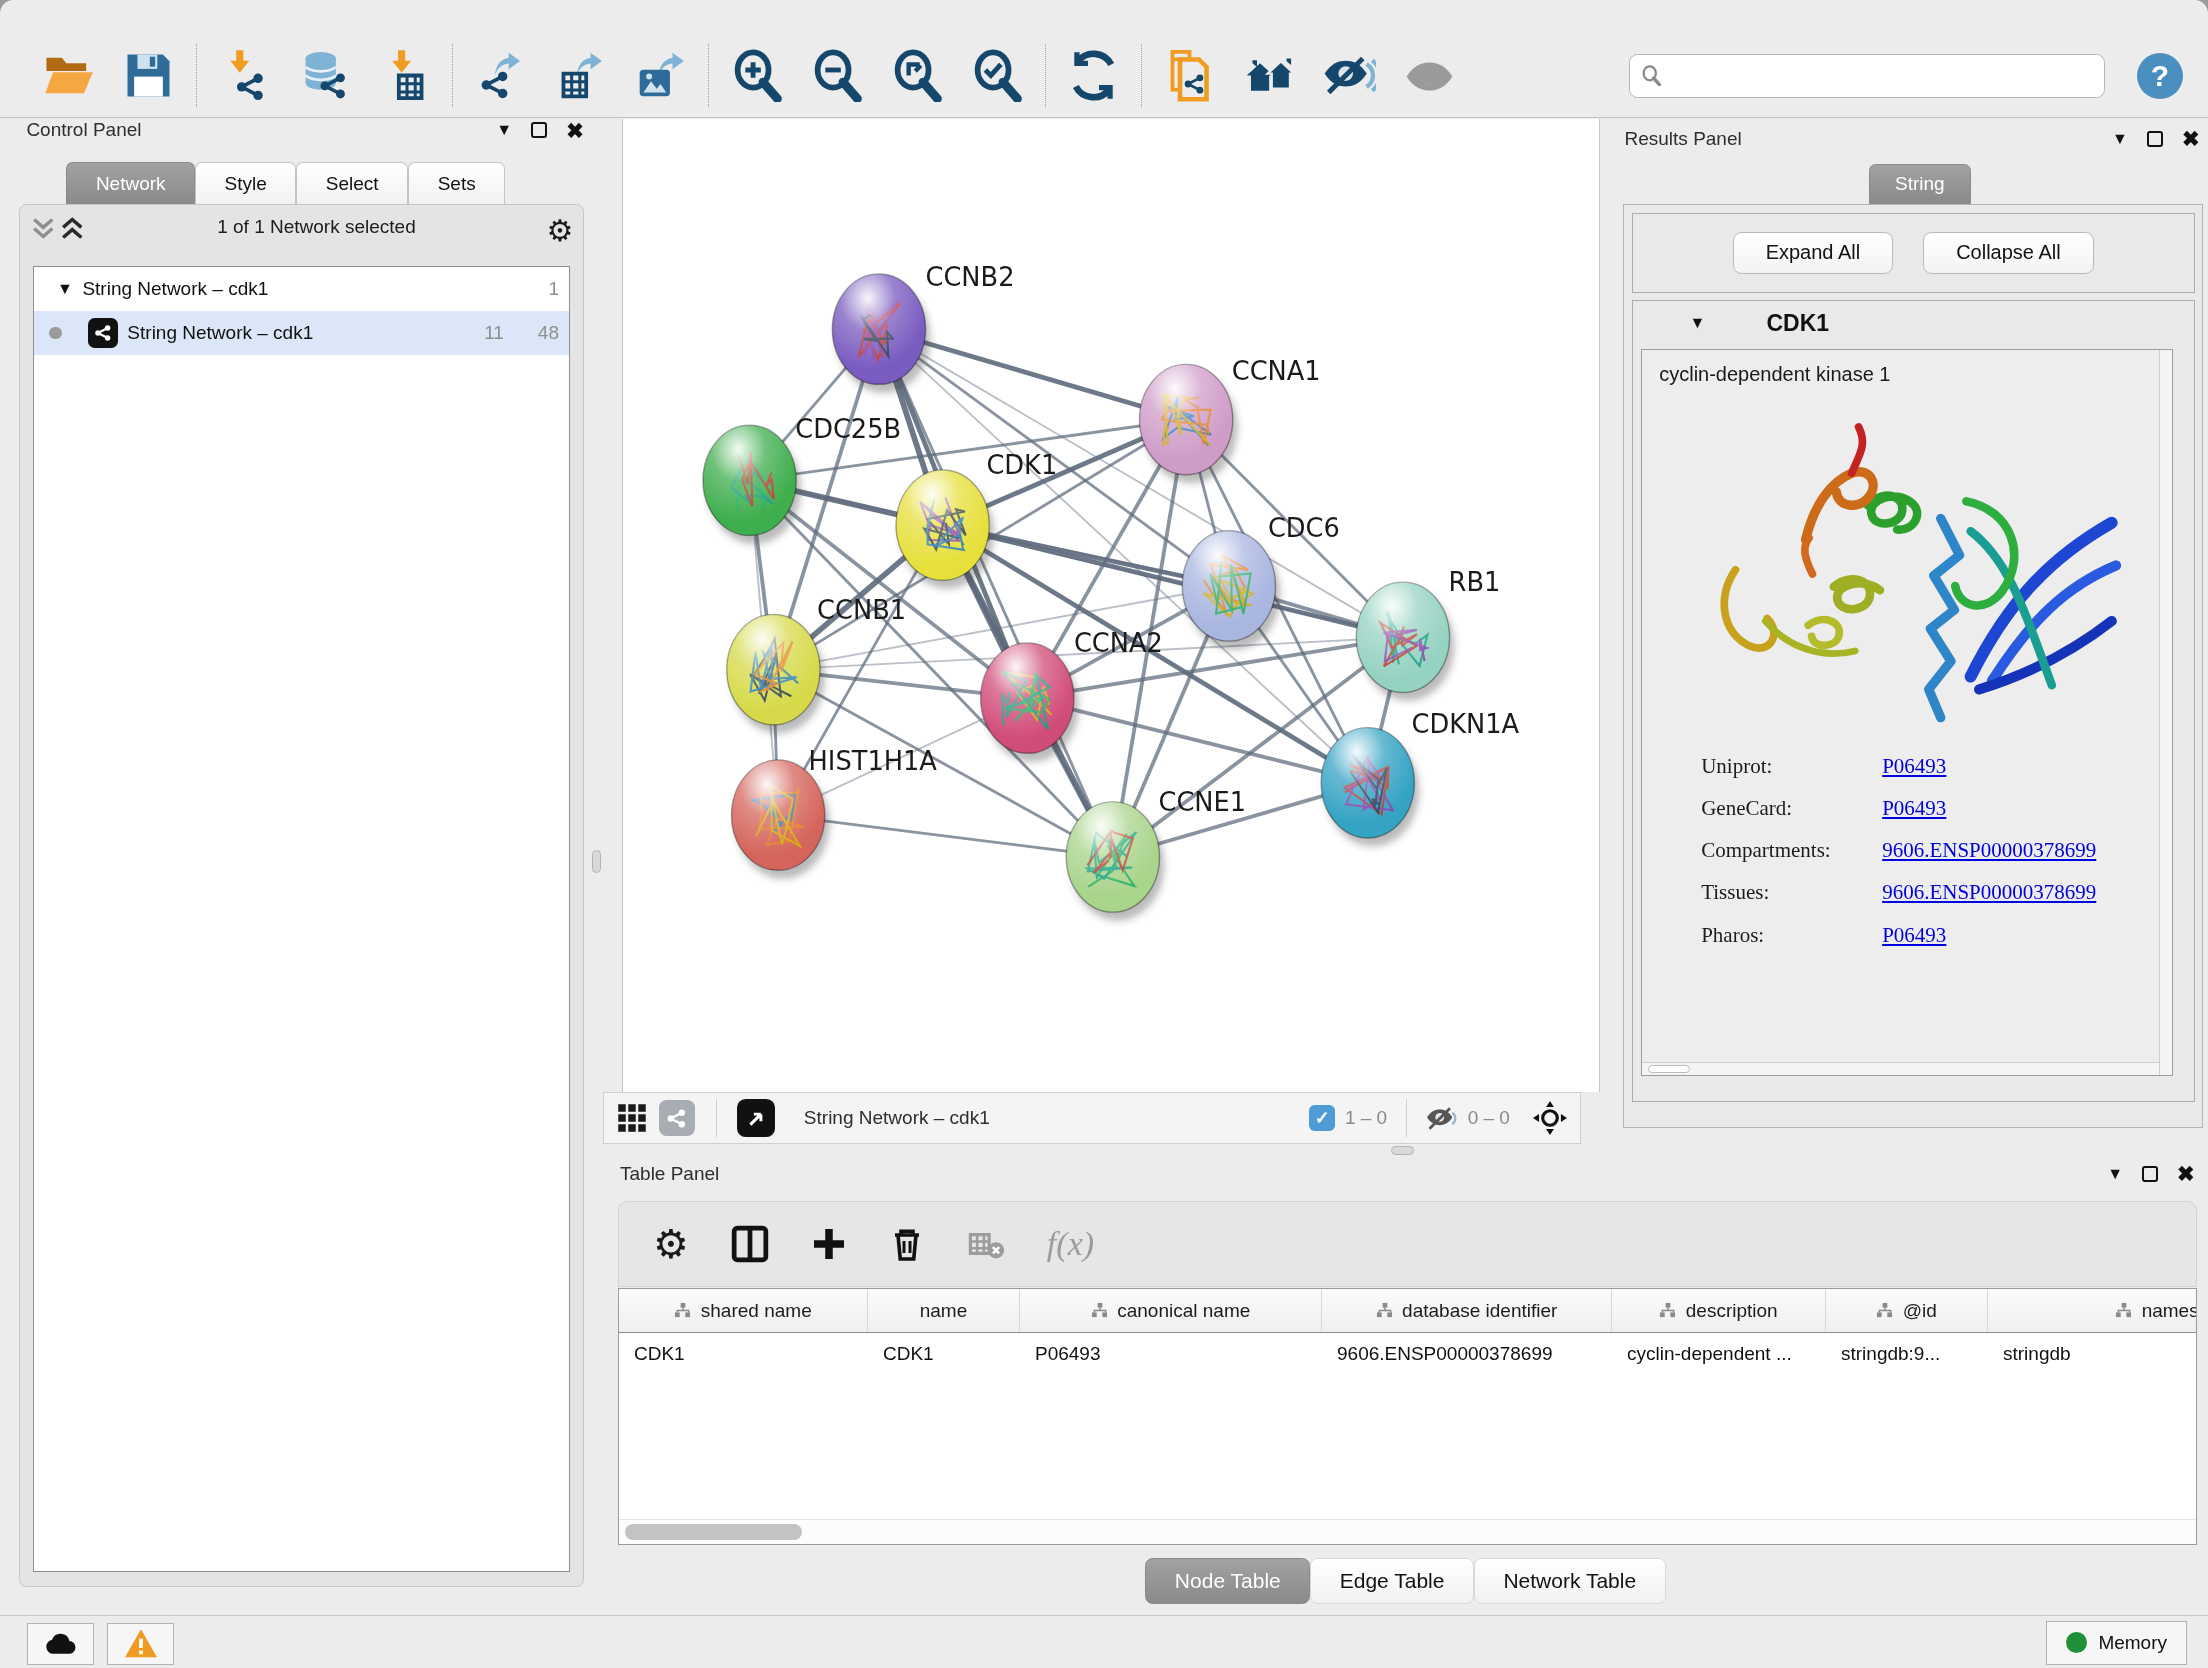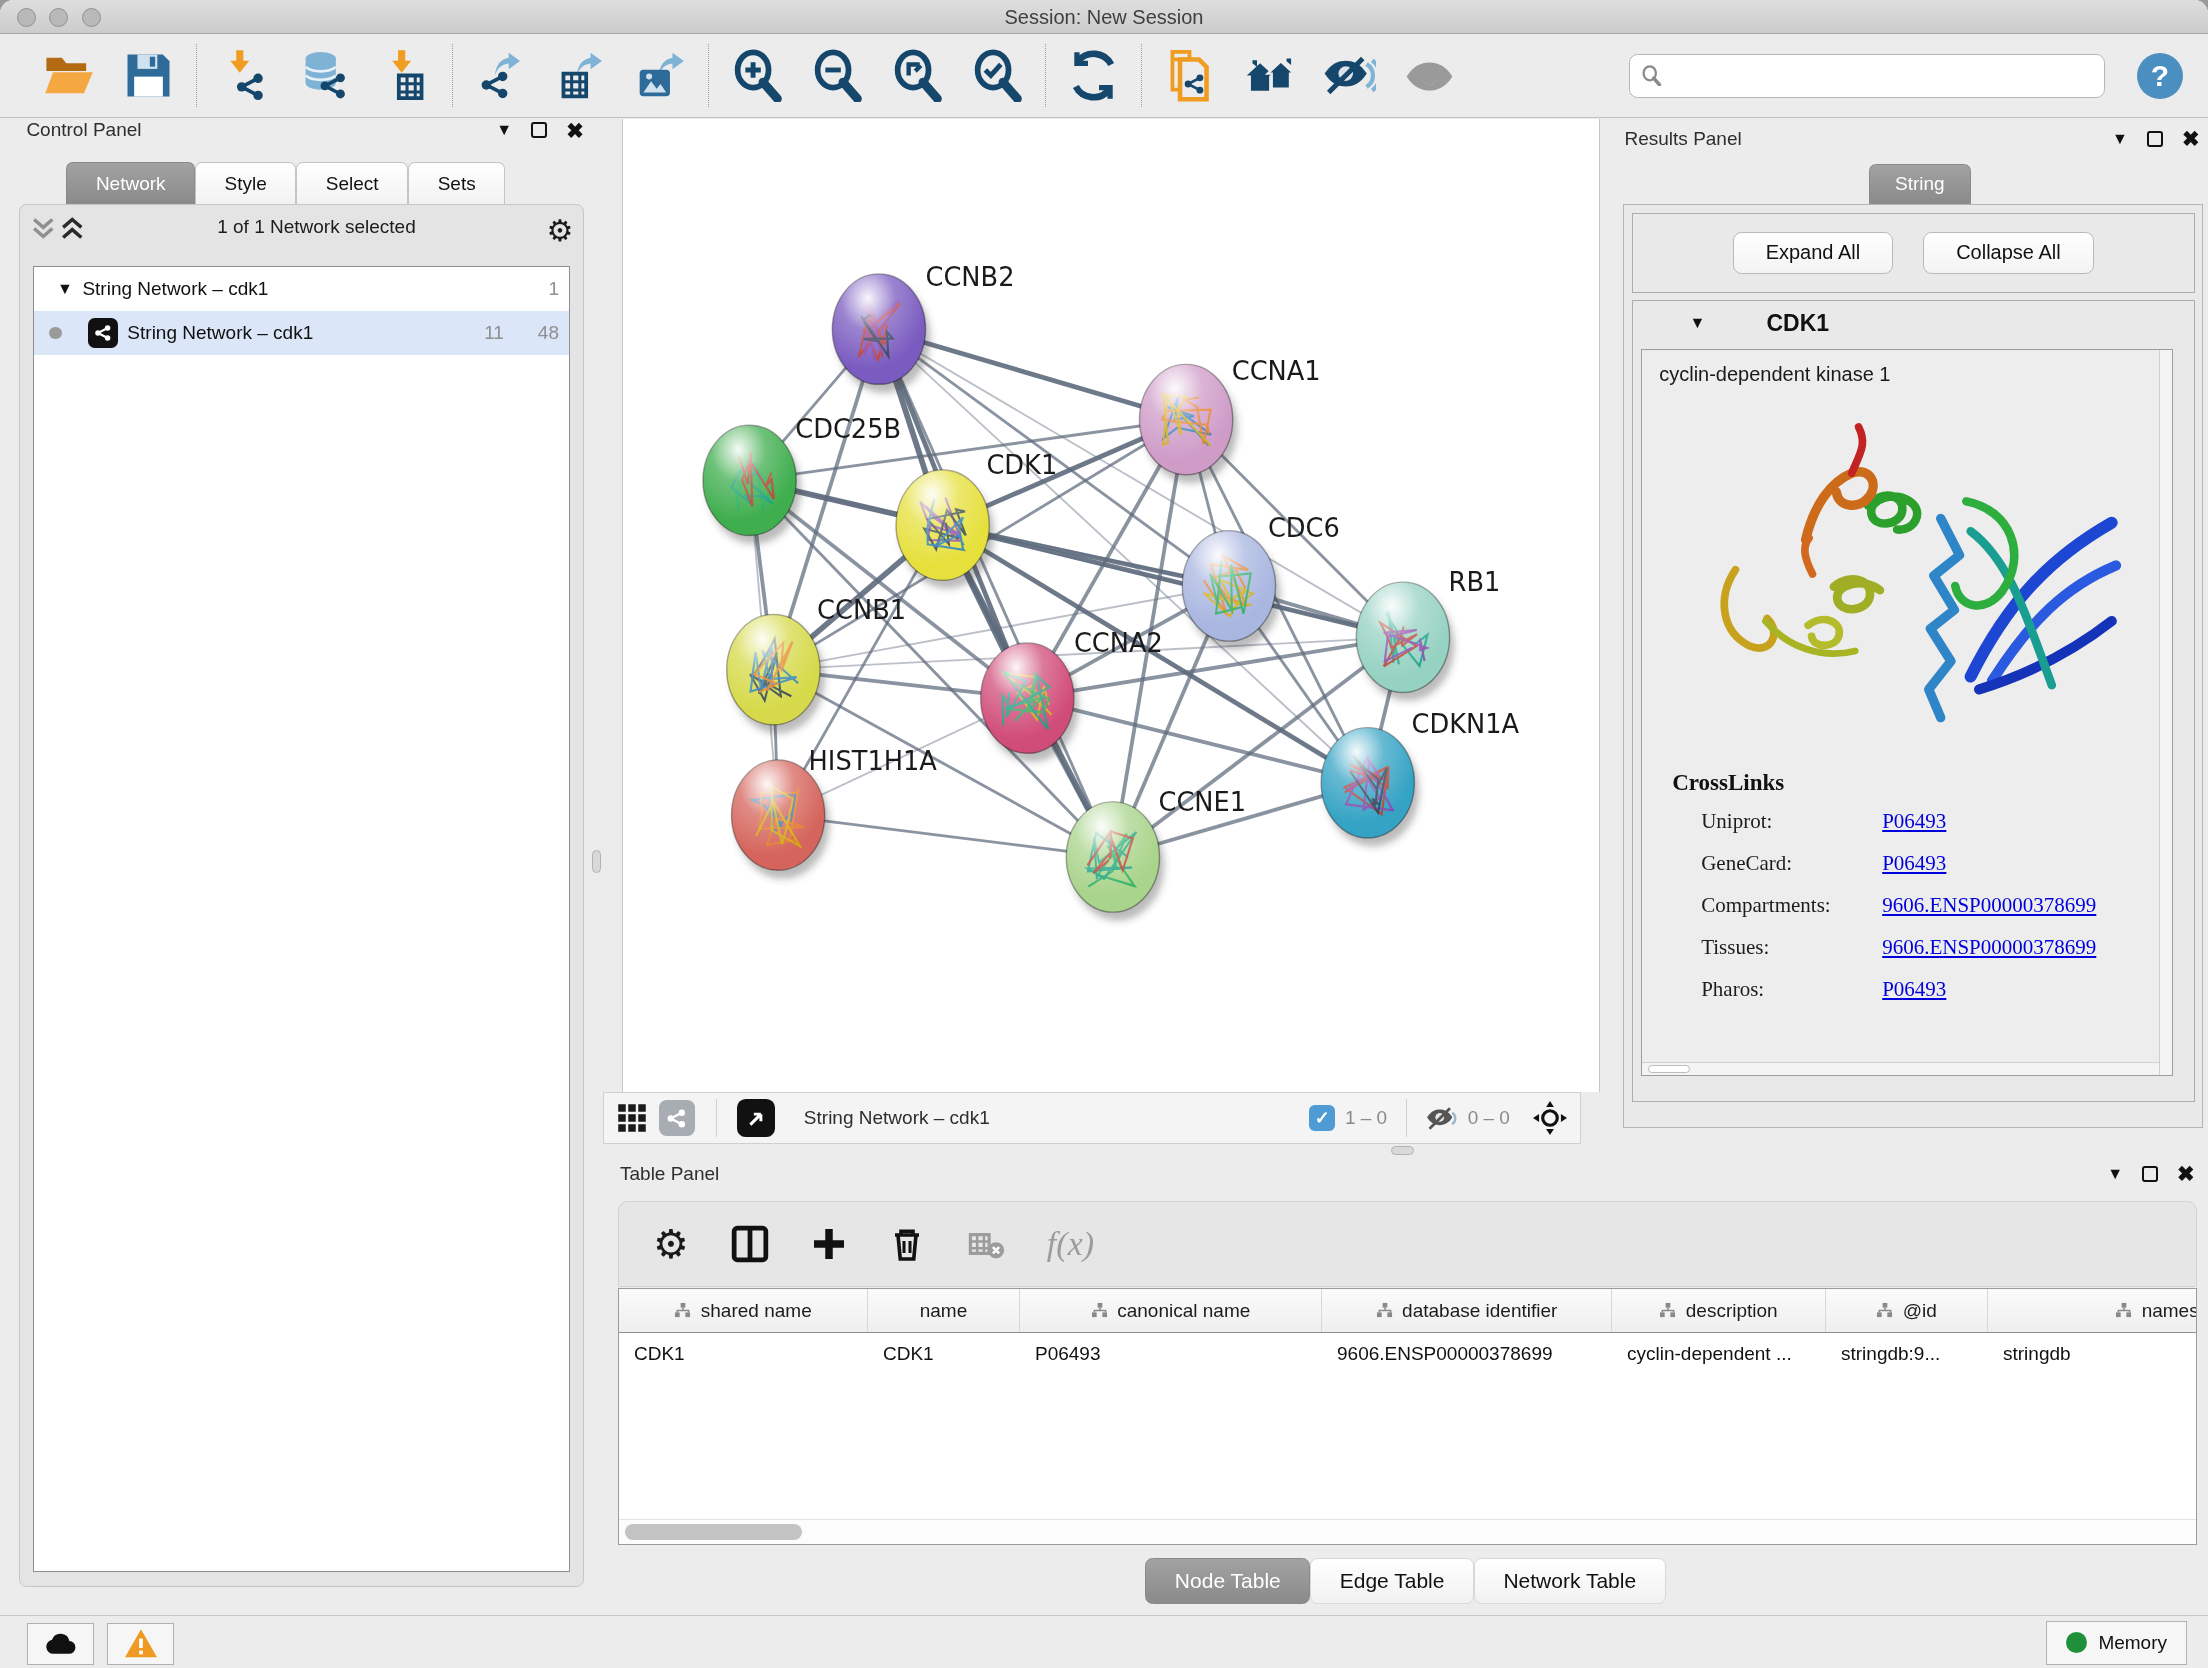--- a/index.html
+++ b/index.html
@@ -134,28 +134,20 @@
         <path d="M4 3l8 7 8-7M4 11l8 7 8-7" fill="none" stroke="currentColor" stroke-width="3"></path>
       </symbol>
 <symbol id="s-chevup" viewBox="0 0 24 22">
         <path d="M4 10l8-7 8 7M4 19l8-7 8 7" fill="none" stroke="currentColor" stroke-width="3"></path>
       </symbol>
 </defs>
 </svg>
 
 <div id="app">
 
-  <div class="titlebar">
-    <div class="lights">
-      <div class="light"></div>
-      <div class="light"></div>
-      <div class="light"></div>
-    </div>
-    <div class="wtitle">Session: New Session</div>
-  </div>
 
   <div class="toolbar">
     <div class="tbtn">
         <svg viewBox="0 0 24 24">
           <path d="M2 4h7l2 2.5h9V10H2z" fill="#b36b13"></path>
           <path d="M1.5 20l3.5-9.5h18L19 20z" fill="#f5a742"></path>
         </svg>
       </div>
     <div class="tbtn">
         <svg viewBox="0 0 24 24">
@@ -623,21 +615,20 @@
               <path d="M215 120 c 18 -20 42 -12 40 6 c -2 17 -32 21 -36 4 c -4 -18 28 -28 46 -14 c 16 12 4 34 -16 32" stroke="#2ca02c" stroke-width="10"></path>
               <path d="M175 215 c 20 -17 46 -7 42 12 c -4 18 -36 19 -38 2 c -2 -18 32 -25 50 -10" stroke="#9fae25" stroke-width="10"></path>
               <path d="M145 260 c 18 -14 40 -4 36 12 c -4 15 -30 15 -32 1" stroke="#b4bc2c" stroke-width="9"></path>
               <path d="M60 195 C 38 228 44 268 76 284 C 102 295 114 268 97 252" stroke="#c8a21d" stroke-width="9"></path>
               <path d="M95 255 C 120 285 160 300 200 290" stroke="#a8b424" stroke-width="8"></path>
               <path d="M142 160 C 152 118 172 92 196 82 C 217 75 228 94 216 110 C 204 125 180 122 178 104" stroke="#cc6b1a" stroke-width="11"></path>
               <path d="M196 82 C 206 58 214 48 204 28" stroke="#c32222" stroke-width="9"></path>
               <path d="M150 200 C 140 180 138 168 146 158" stroke="#d2691e" stroke-width="9"></path>
             </g>
           </svg>
-          <div class="xl-title">CrossLinks</div>
           <div id="xl-rows">
               <div class="xl-row">
                 <span class="lbl">Uniprot:</span>
                 <a href="#">P06493</a>
               </div>
               <div class="xl-row">
                 <span class="lbl">GeneCard:</span>
                 <a href="#">P06493</a>
               </div>
               <div class="xl-row">

